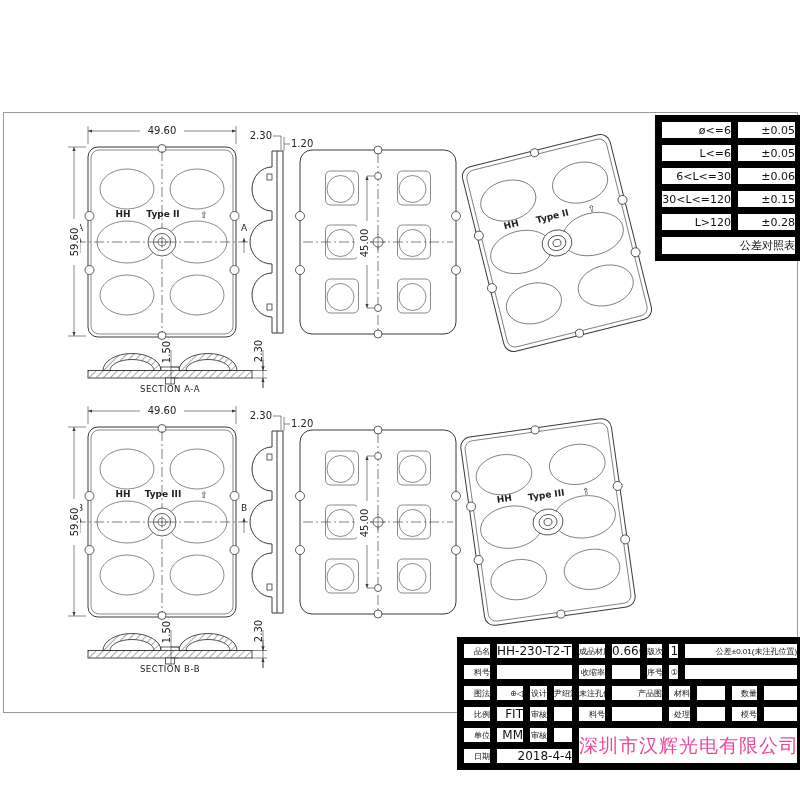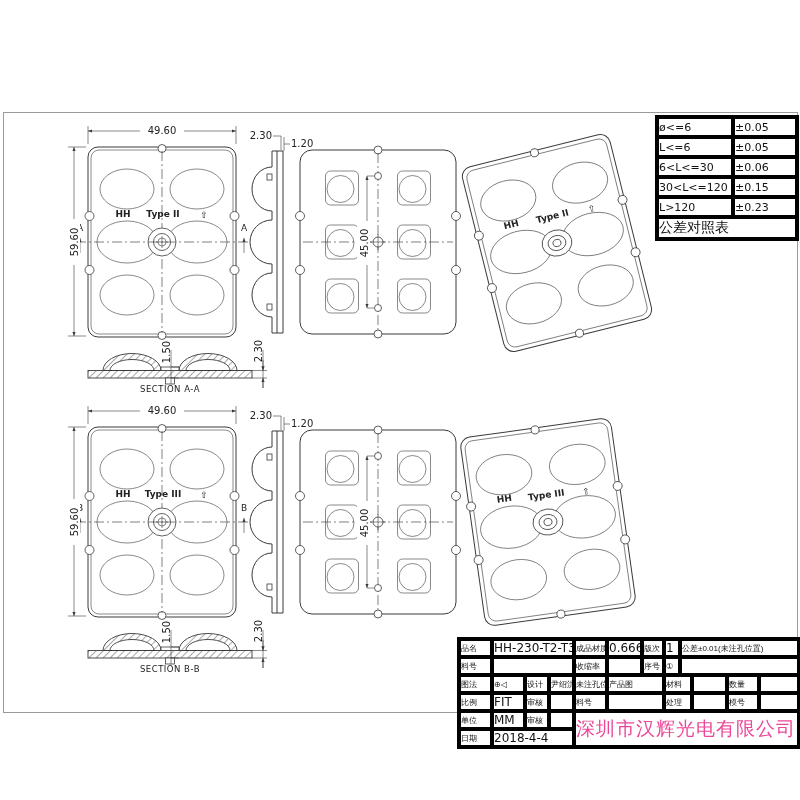--- a/index.html
+++ b/index.html
@@ -13,24 +13,24 @@
   .lt{stroke:#3a3a3a;stroke-width:0.6;fill:none;}
   .cl{stroke:#4a4a4a;stroke-width:0.7;stroke-dasharray:10 3 2 3;fill:none;}
   .wf{fill:#fff;stroke:#3a3a3a;stroke-width:1;}
   .wt{fill:#fff;stroke:#3a3a3a;stroke-width:0.8;}
   .ht{fill:url(#hatch);stroke:#3a3a3a;stroke-width:0.9;}
   text.d{font-size:10px;}
   text.s{font-size:8.5px;letter-spacing:0.5px;}
   text.b{font-size:9px;font-weight:bold;}
   text.a{font-size:9px;}
   .tbl{position:absolute;border-collapse:collapse;table-layout:fixed;background:#fff;}
-  .tbl td{border:4px solid #000000;font-size:8px;text-align:left;padding:0;
+  .tbl td{border:7px solid #000000;font-size:8px;text-align:right;padding:0;
           overflow:hidden;white-space:nowrap;color:#111;height:14px;}
   #toltable td{font-size:11px;font-family:"DejaVu Sans",sans-serif;height:16px;}
-  #toltable td.ft{font-size:14px;height:17px;font-family:Liberation Serif, serif;}
+  #toltable td.ft{font-size:11px;height:17px;font-family:Liberation Serif, serif;}
   #titleblock td.val{font-size:12px;font-family:"DejaVu Sans",sans-serif;}
   #titleblock td.company{font-size:19px;letter-spacing:1px;color:#ec4899;}
 </style>
 </head>
 <body>
 
 <div id="stage">
   <div id="frame"></div>
 
   <svg width="800" height="800" viewBox="0 0 800 800">
@@ -260,21 +260,21 @@
     <tr>
       <td>6&lt;L&lt;=30</td>
       <td>±0.06</td>
         </tr>
     <tr>
       <td>30&lt;L&lt;=120</td>
       <td>±0.15</td>
         </tr>
     <tr>
       <td>L&gt;120</td>
-      <td>±0.23</td>
+      <td>±0.28</td>
         </tr>
     <tr>
       <td class="ft" colspan="2">公差对照表</td>
         </tr>
   </tbody>
     </table>
 
   <table id="titleblock" class="tbl" style="left:457px;top:628px;width:340px;margin-top:9px;">
     <colgroup>
       <col style="width:33px">

